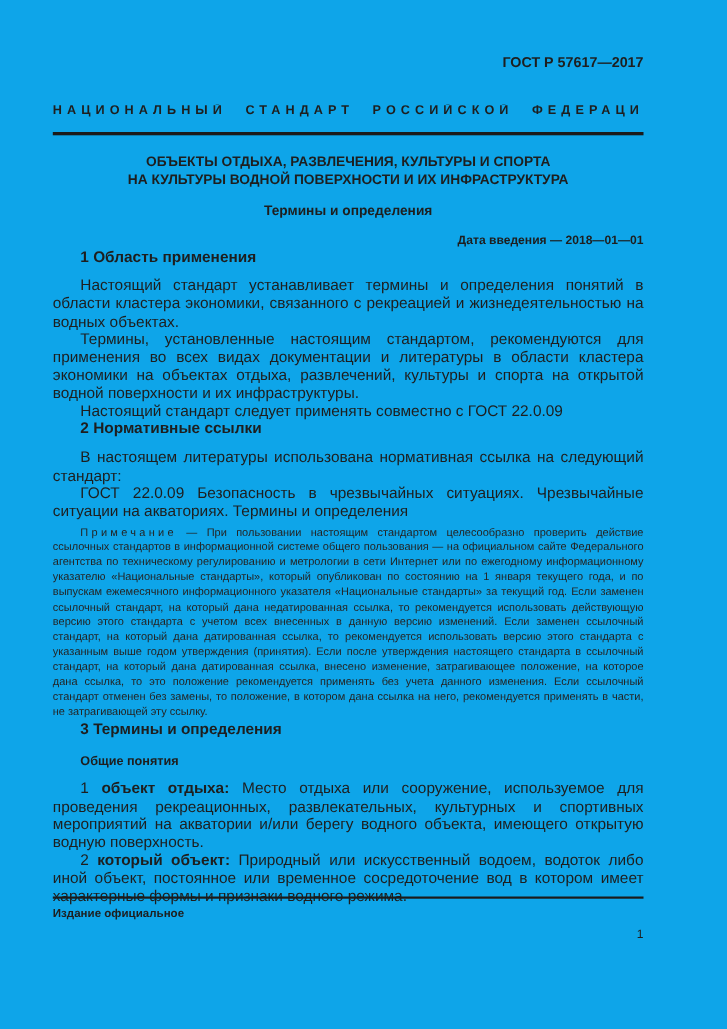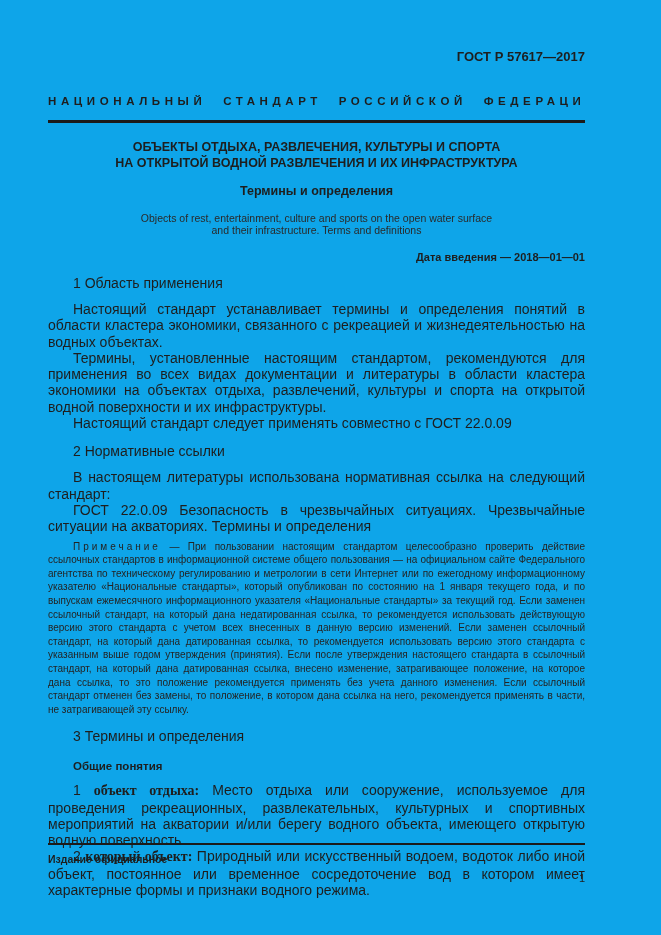--- a/index.html
+++ b/index.html
@@ -62,24 +62,24 @@
     color: #2a2a2a;
   }
   .effective-date {
     margin-top: 15px;
     text-align: right;
     font-weight: bold;
     font-size: 11px;
     line-height: 12px;
   }
   h2.section-heading {
-    margin-top: 12px;
+    margin-top: 0;
     font-size: 14px;
     line-height: 16px;
-    font-weight: normal;
+    font-weight: bold;
     text-indent: 25px;
   }
   .s1-heading { margin-top: 43px; }
   .s2-heading { margin-top: 15px; }
   .s3-heading { margin-top: 24px; }
   p.body-text {
     font-size: 14px;
     line-height: 16.3px;
     text-align: justify;
     text-indent: 25px;
@@ -97,63 +97,59 @@
   .group-title {
     margin-top: 15px;
     font-weight: bold;
     font-size: 11.5px;
     line-height: 14px;
     text-indent: 25px;
   }
   .term-block { margin-top: 9px; }
   .footer {
     position: absolute;
-    left: 48px; right: 76px; top: 843px;
+    left: 48px; right: 76px; top: 815px;
   }
   .footer-rule {
     border: 0;
     border-top: 2.5px solid #1b1b1b;
   }
   .official-edition {
     margin-top: 8px;
     font-weight: bold;
     font-size: 10.5px;
     line-height: 12px;
   }
   .page-number {
     margin-top: 7px;
     text-align: right;
     font-size: 11px;
     line-height: 12px;
   }
-  b { font-weight: bold; font-family: Liberation Serif, serif; }
+  b { font-weight: bold; }
 </style>
 </head>
 <body>
 
 <div class="page">
   <div class="content">
 
     <div class="doc-code">ГОСТ Р 57617—2017</div>
 
     <div class="federation-header">НАЦИОНАЛЬНЫЙ СТАНДАРТ РОССИЙСКОЙ ФЕДЕРАЦИИ</div>
 
     <hr class="header-rule">
 
     <div class="title-block">
       <div>ОБЪЕКТЫ ОТДЫХА, РАЗВЛЕЧЕНИЯ, КУЛЬТУРЫ И СПОРТА</div>
-      <div>НА ОТКРЫТОЙ ВОДНОЙ РАЗВЛЕЧЕНИЯ И ИХ ИНФРАСТРУКТУРА</div>
+      <div>НА КУЛЬТУРЫ ВОДНОЙ ПОВЕРХНОСТИ И ИХ ИНФРАСТРУКТУРА</div>
     </div>
 
     <div class="subtitle">Термины и определения</div>
 
-    <div class="title-en">
-      <div>Objects of rest, entertainment, culture and sports on the open water surface</div>
-      <div>and their infrastructure. Terms and definitions</div>
-    </div>
 
     <div class="effective-date">Дата введения — 2018—01—01</div>
 
     <h2 class="section-heading s1-heading">1 Область применения</h2>
     <p class="body-text after-heading">Настоящий стандарт устанавливает термины и определения понятий в области кластера экономики, связанного с рекреацией и жизнедеятельностью на водных объектах.</p>
     <p class="body-text">Термины, установленные настоящим стандартом, рекомендуются для применения во всех видах документации и литературы в области кластера экономики на объектах отдыха, развлечений, культуры и спорта на открытой водной поверхности и их инфраструктуры.</p>
     <p class="body-text">Настоящий стандарт следует применять совместно с ГОСТ 22.0.09</p>
 
     <h2 class="section-heading s2-heading">2 Нормативные ссылки</h2>
     <p class="body-text after-heading">В настоящем литературы использована нормативная ссылка на следующий стандарт:</p>

